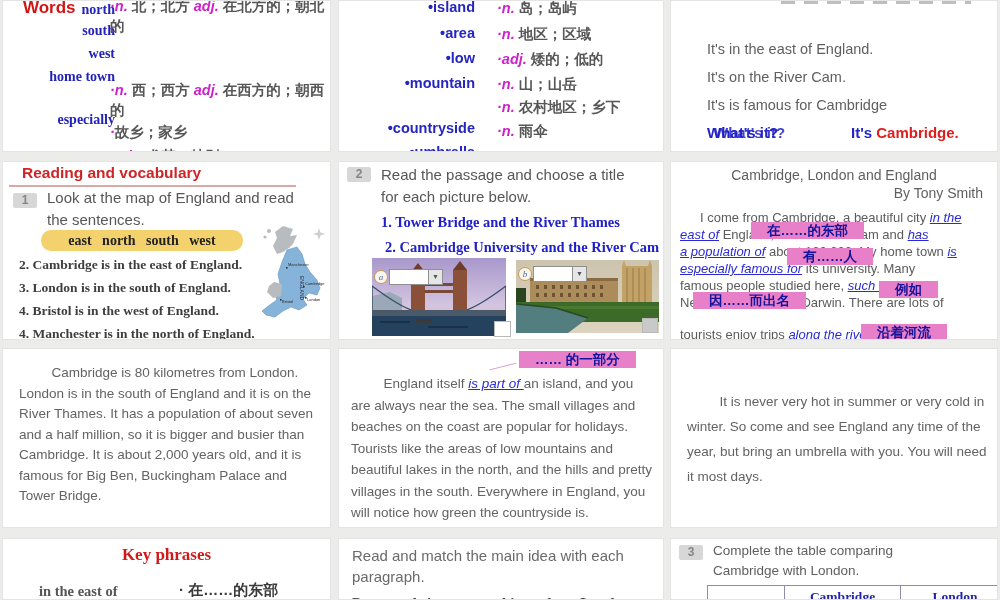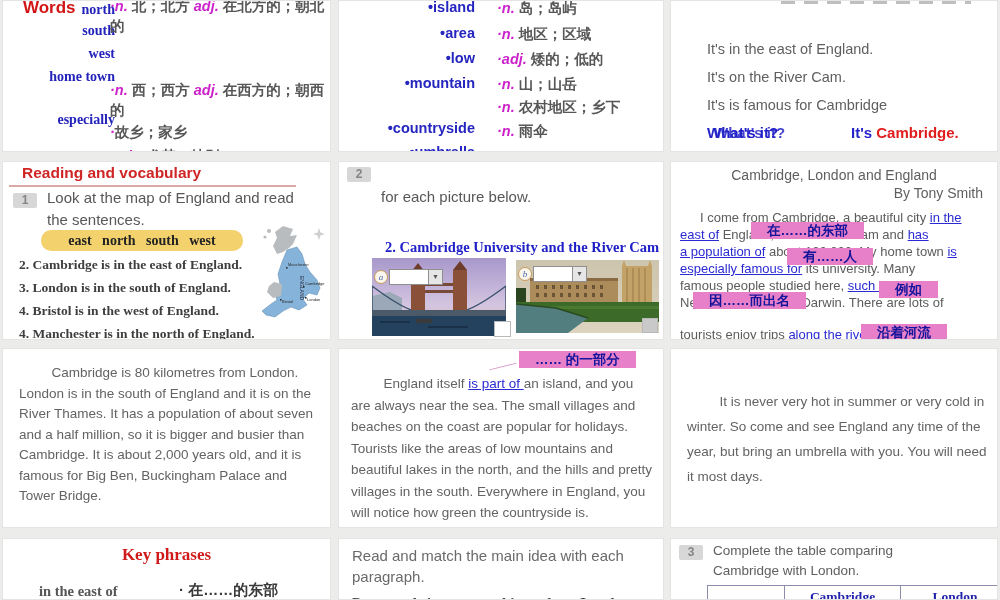--- a/index.html
+++ b/index.html
@@ -9,21 +9,21 @@
   .c1{left:2px;width:329px;} .c2{left:338px;width:326px;} .c3{left:670px;width:328px;}
   .r1{top:0;height:152px;} .r2{top:161px;height:179px;} .r3{top:348px;height:180px;} .r4{top:538px;height:62px;}
 
   
   .abs{position:absolute;}
   .badge{position:absolute;background:#d7d7d7;color:#858585;font-size:12px;font-weight:bold;
          text-align:center;width:24px;height:15px;line-height:15px;border-radius:2px;}
   .seg-pos{color:#cc22cc;font-style:italic;font-weight:bold;}
   .seg-zh{color:#575757;font-weight:bold;}
   .seg-g{color:inherit;}
-  .seg-lk{color:#2a2ad2;text-decoration:underline;}
+  .seg-lk{color:#2a2ad2;text-decoration:underline;font-style:italic;}
   .callout{position:absolute;background:#e77fc9;color:#15159b;font-weight:bold;font-size:13.5px;
            height:17px;line-height:17px;padding:0 16px;white-space:nowrap;}
 
   
   .w1-word{position:absolute;left:0;width:112px;text-align:right;color:#2323bb;
            font-family:"Liberation Serif",serif;font-weight:bold;font-size:14px;white-space:nowrap;}
   .w1-title{position:absolute;left:20px;top:-3px;color:#d21616;font-weight:bold;font-size:17px;}
   .w1-def{position:absolute;left:107px;width:218px;font-size:14.5px;line-height:19.5px;}
 
   
@@ -161,21 +161,23 @@
     <text x="52" y="61" font-size="4" fill="#2a2a2a">Cambridge</text>
     <rect x="27" y="75" width="1.6" height="1.6" fill="#333"></rect>
     <text x="29" y="79" font-size="4" fill="#2a2a2a">Bristol</text>
     <rect x="52" y="73" width="1.6" height="1.6" fill="#333"></rect>
     <text x="54" y="77" font-size="4" fill="#2a2a2a">London</text>
   </svg>
 </div>
 
 <div class="slide r2 c2">
   <div class="badge" style="left:8px;top:5px">2</div>
+  <div class="tt-inst" style="top:4px">Read the passage and choose a title</div>
   <div class="tt-inst" style="top:26px">for each picture below.</div>
+  <div class="tt-opt" style="left:42px;top:52px">1. Tower Bridge and the River Thames</div>
   <div class="tt-opt" style="left:46px;top:77px">2. Cambridge University and the River Cam</div>
 
   <div class="photo" style="left:33px;top:96px;width:134px;height:78px">
     <svg width="134" height="78" viewBox="0 0 134 78" preserveAspectRatio="none">
       <defs>
           <linearGradient id="sky1" x1="0" y1="0" x2="0" y2="1">
         <stop offset="0" stop-color="#a898cc"></stop>
             <stop offset="0.6" stop-color="#d3c4e0"></stop>
             <stop offset="1" stop-color="#dfc0a6"></stop>
       </linearGradient>

